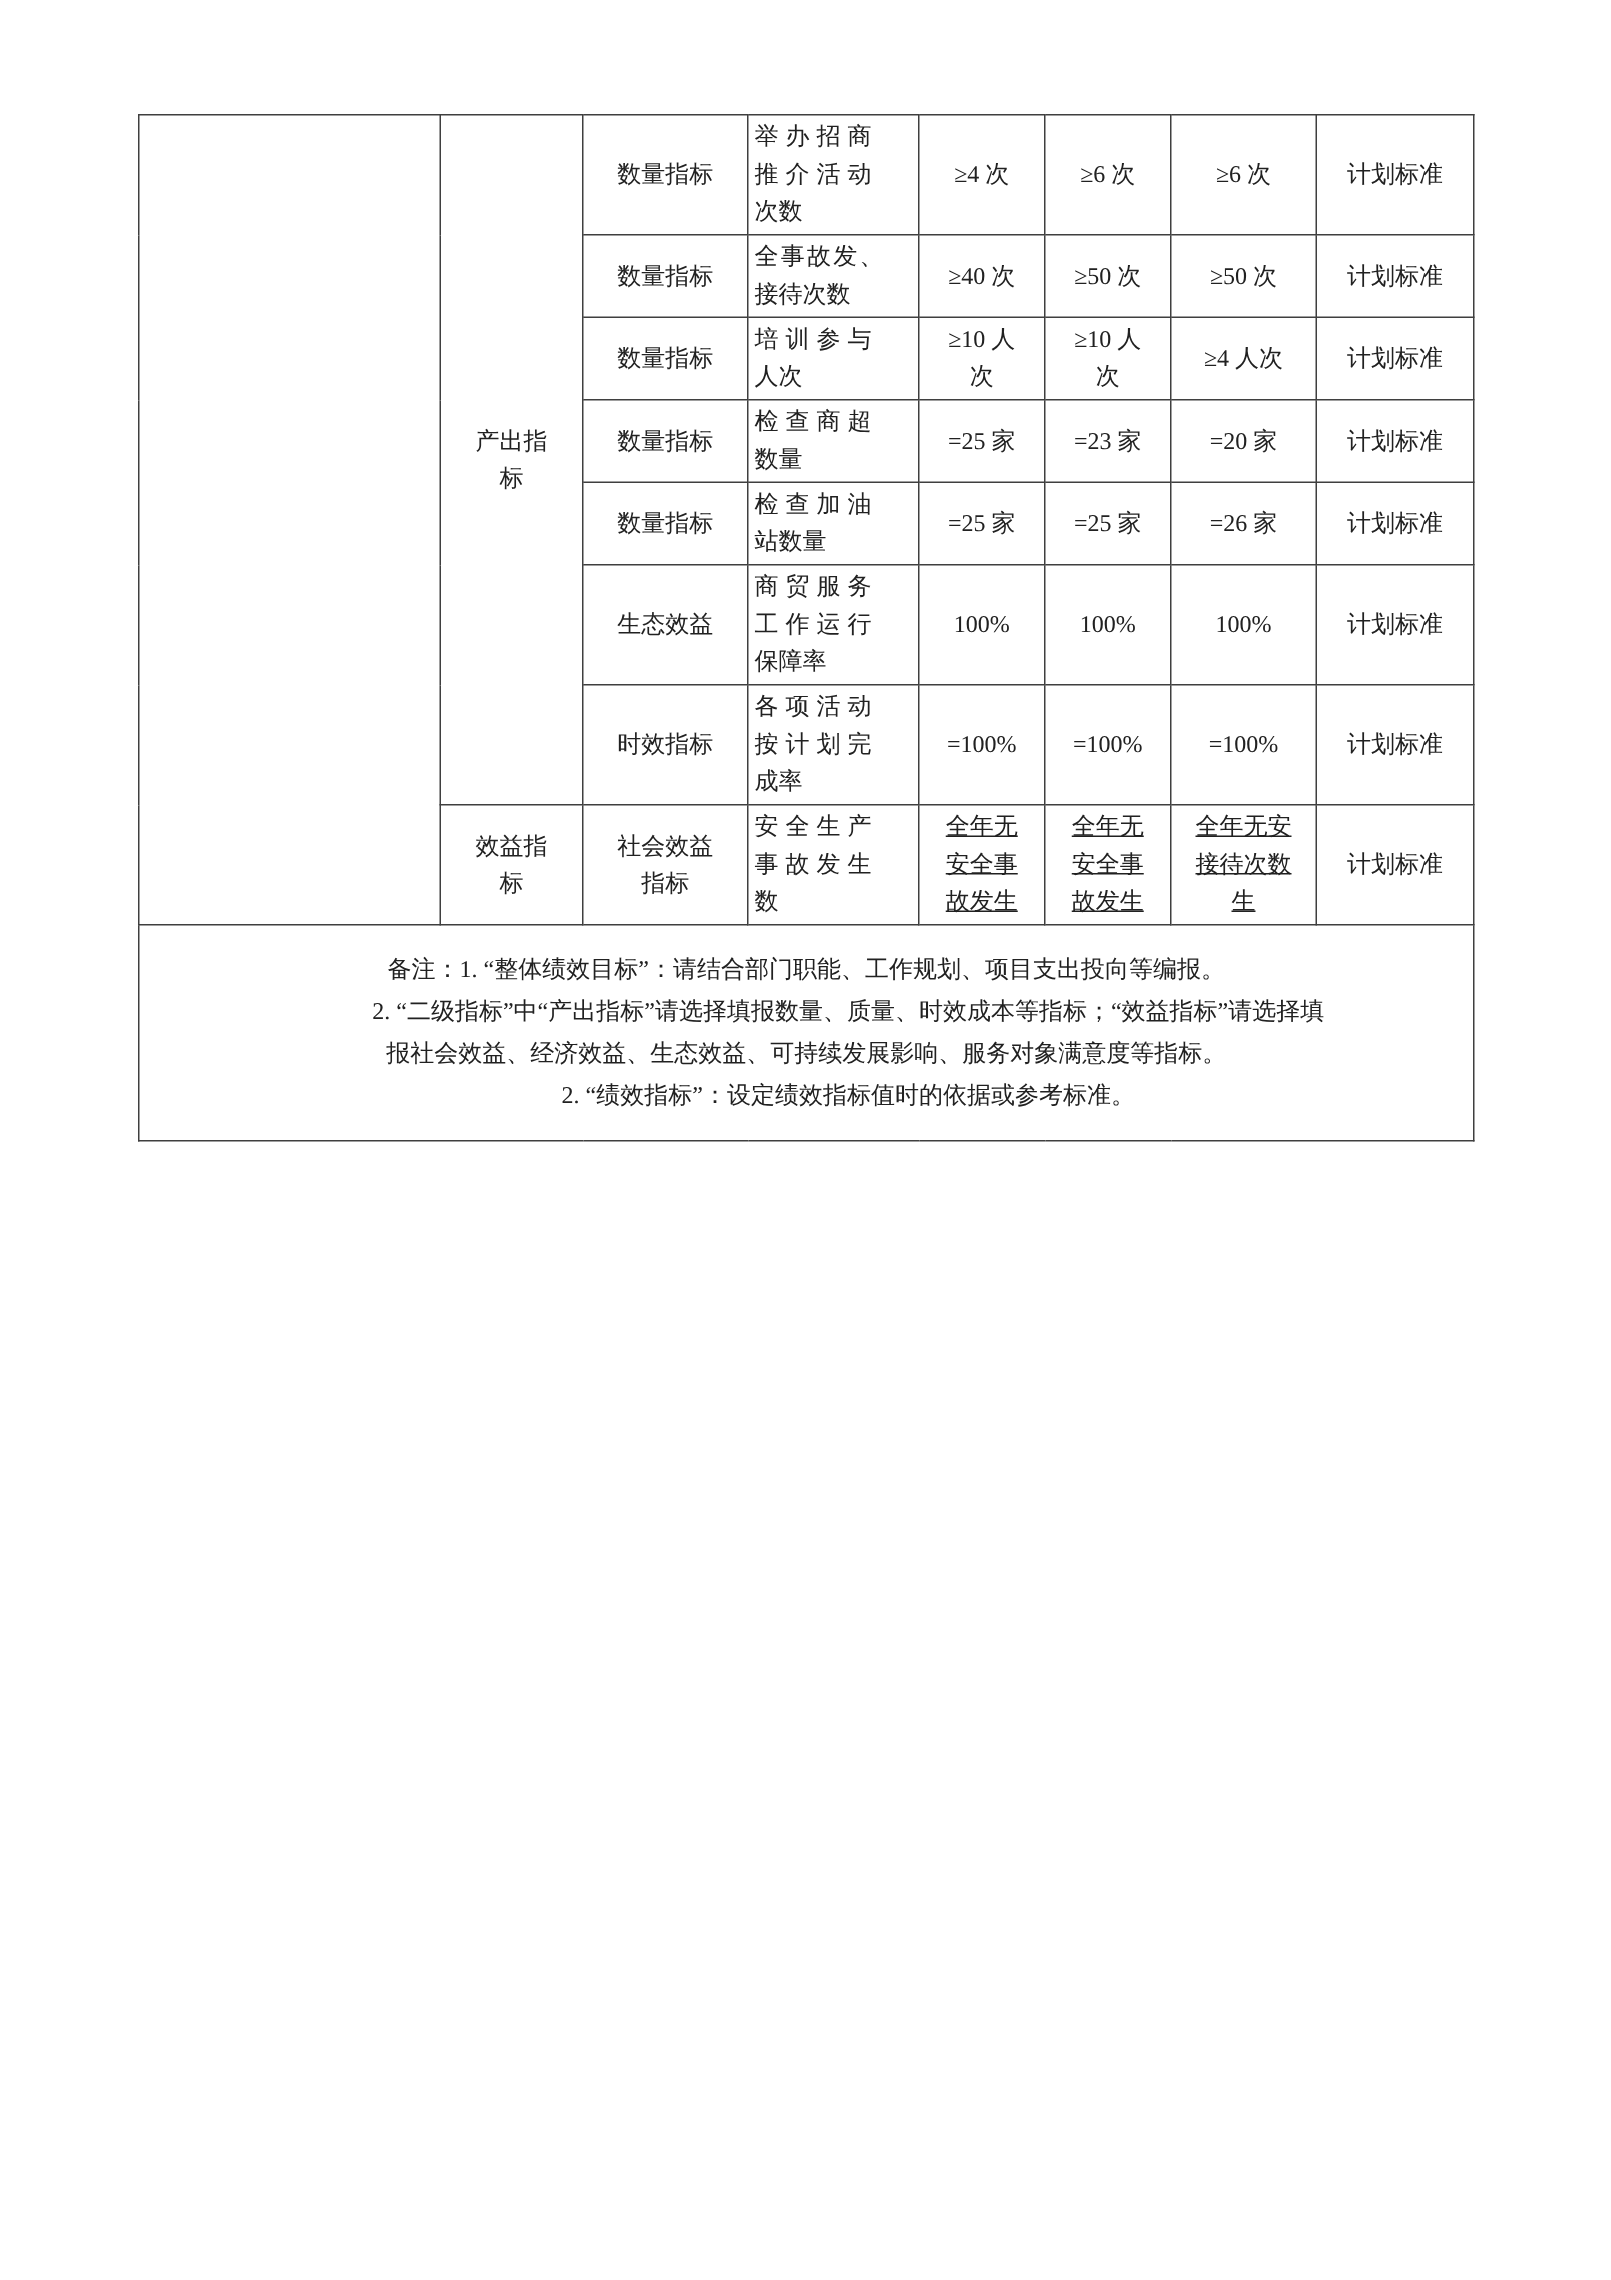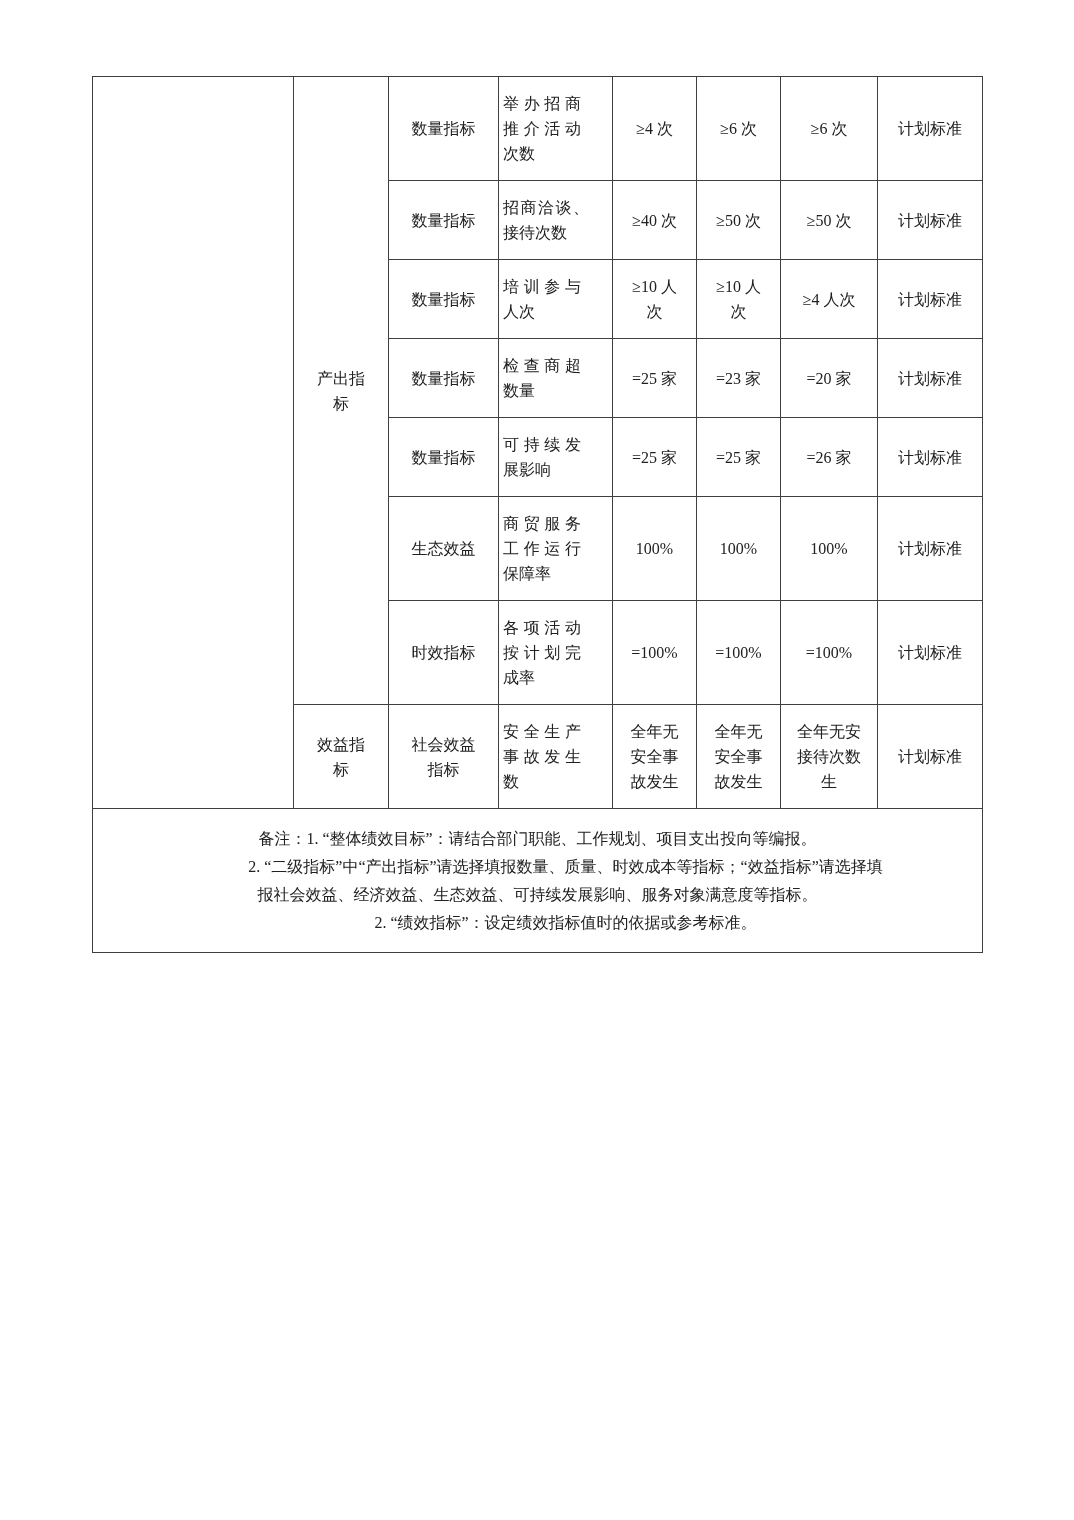--- a/index.html
+++ b/index.html
@@ -20,32 +20,32 @@
     width: 890px;
     border-collapse: collapse;
     table-layout: fixed;
     font-size: 16px;
     line-height: 25px;
   }
   table.grid td {
     border: 1px solid #3f3f3f;
     vertical-align: middle;
     text-align: center;
-    padding: 14px 4px;
+    padding: 2px 4px;
     overflow: hidden;
   }
   .preline { white-space: pre-line; margin-left: 43px; }
   td.desc-cell { text-align: left; padding: 2px 6px 2px 8px; }
   .desc {
     text-align: justify;
     text-justify: inter-character;
     width: 78px;
   }
   .desc.wide { width: 86px; }
-  td.val-left { text-align: left; padding-left: 8px; }
+  td.val-left { text-align: left; padding-left: 8px; text-decoration: underline; }
   td.notes-cell {
     text-align: left;
     vertical-align: top;
     padding: 17px 10px 0 11px;
     line-height: 28px;
     font-size: 16px;
     margin-top: 40px;
   }
   .note-line { white-space: nowrap; }
   .note-line.indent { padding-left: 3.5em; }
@@ -75,21 +75,21 @@
             <div class="desc">举办招商推介活动次数</div>
           </td>
       <td class="preline">≥4 次</td>
       <td class="preline">≥6 次</td>
       <td class="preline">≥6 次</td>
       <td>计划标准</td>
     </tr>
     <tr style="height:55px">
       <td>数量指标</td>
       <td class="desc-cell">
-            <div class="desc wide">招商洽谈、接待次数</div>
+            <div class="desc wide">全事故发、接待次数</div>
           </td>
       <td class="preline">≥40 次</td>
       <td class="preline">≥50 次</td>
       <td class="preline">≥50 次</td>
       <td>计划标准</td>
     </tr>
     <tr style="height:55px">
       <td>数量指标</td>
       <td class="desc-cell">
             <div class="desc">培训参与人次</div>
@@ -107,21 +107,21 @@
             <div class="desc">检查商超数量</div>
           </td>
       <td class="preline">=25 家</td>
       <td class="preline">=23 家</td>
       <td class="preline">=20 家</td>
       <td>计划标准</td>
     </tr>
     <tr style="height:55px">
       <td>数量指标</td>
       <td class="desc-cell">
-            <div class="desc">可持续发展影响</div>
+            <div class="desc">检查加油站数量</div>
           </td>
       <td class="preline">=25 家</td>
       <td class="preline">=25 家</td>
       <td class="preline">=26 家</td>
       <td>计划标准</td>
     </tr>
     <tr style="height:76px">
       <td>生态效益</td>
       <td class="desc-cell">
             <div class="desc">商贸服务工作运行保障率</div>

